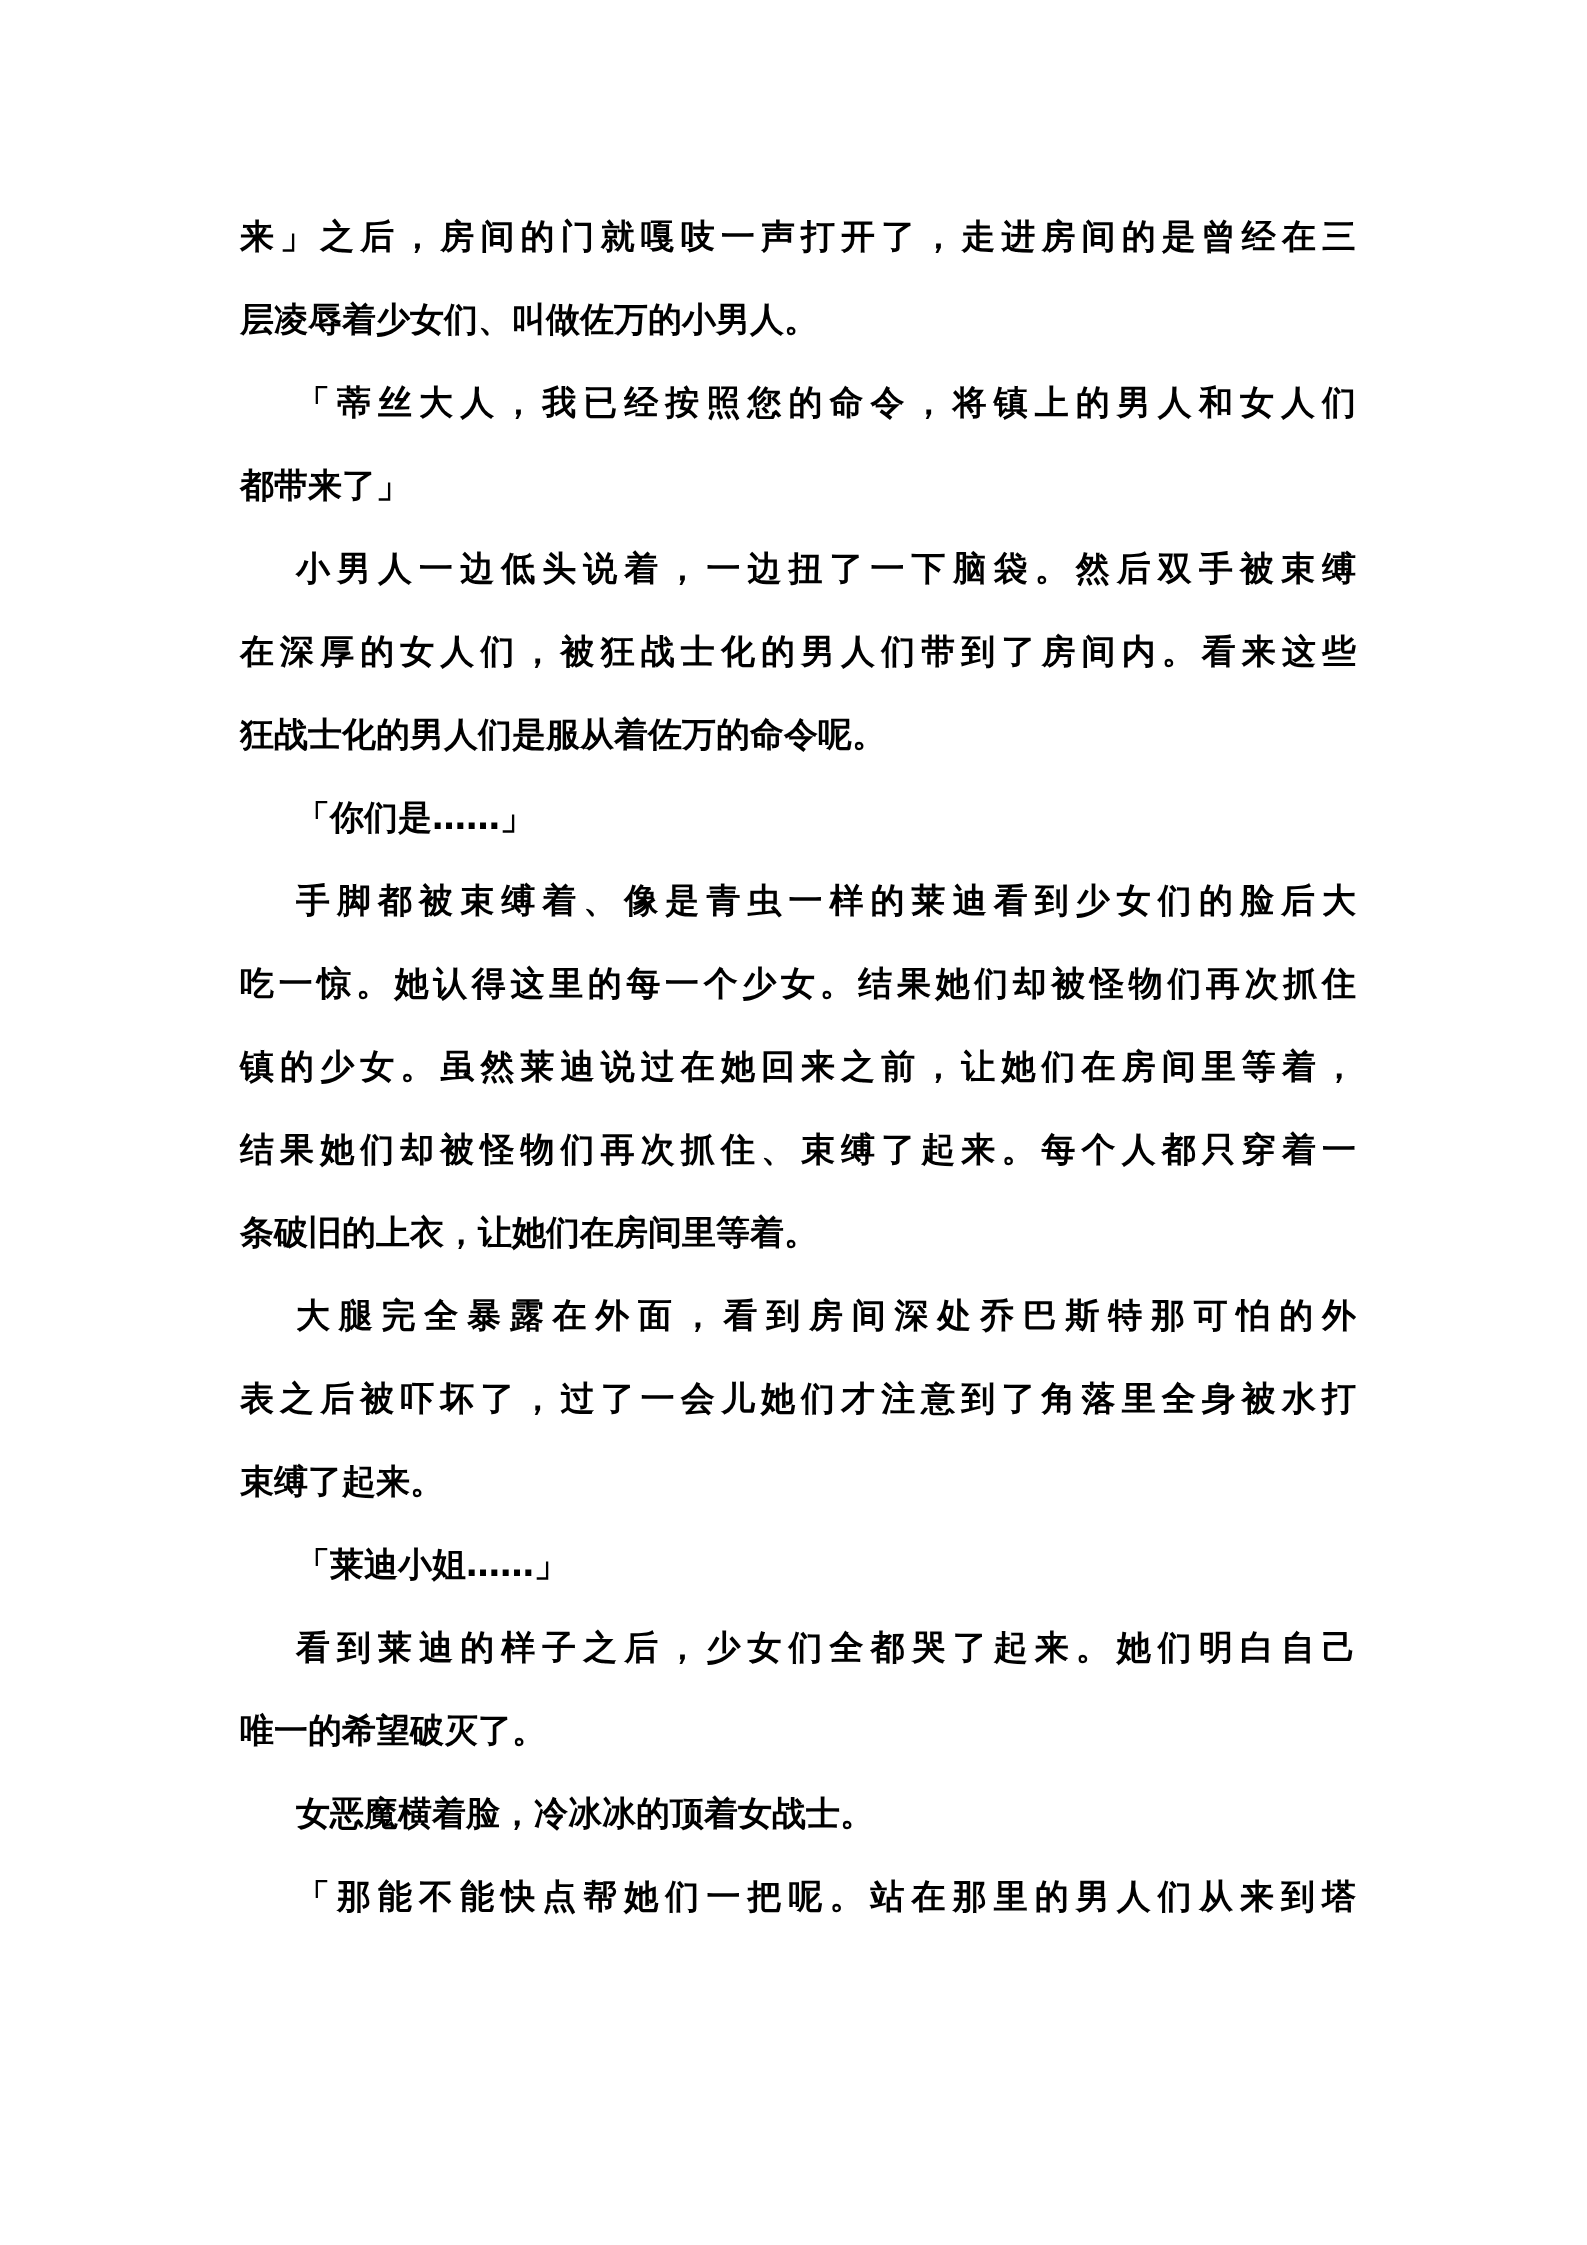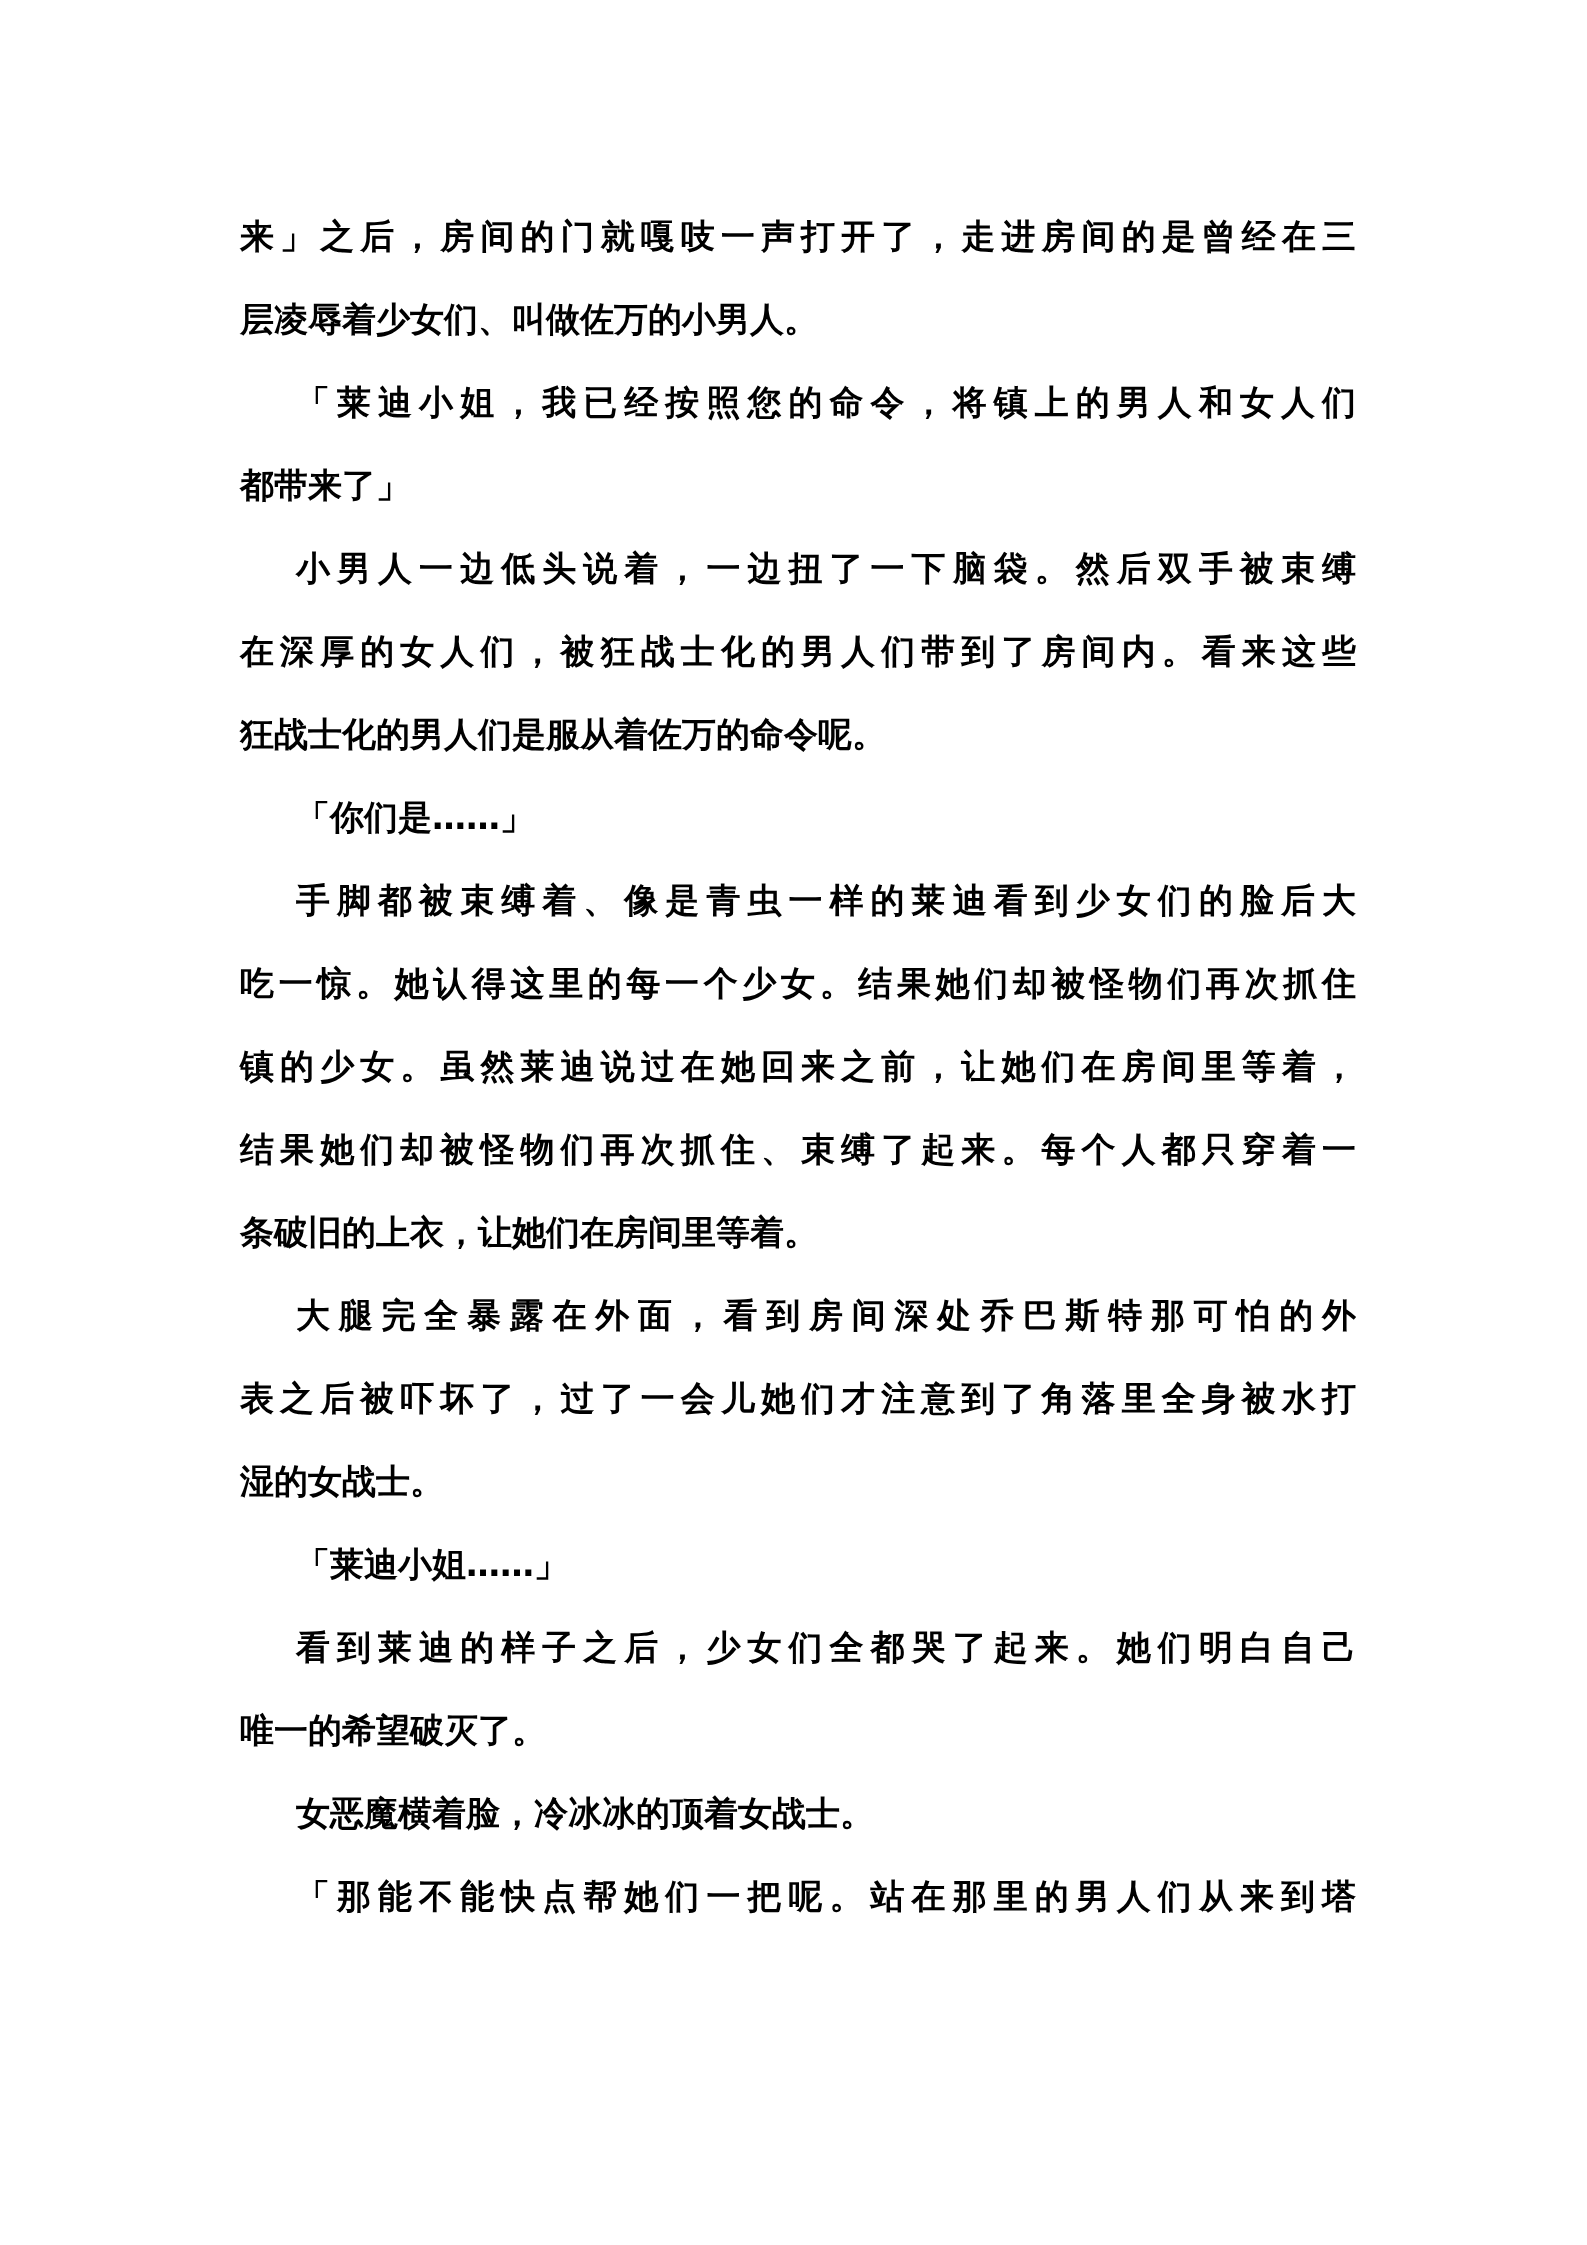--- a/index.html
+++ b/index.html
@@ -33,32 +33,32 @@
     }
     .line.short { text-align-last: left; }
     .line.indent { padding-left: 56px; }
   </style>
 </head>
 <body>
 
 <div class="page">
   <div class="line">来」之后，房间的门就嘎吱一声打开了，走进房间的是曾经在三</div>
   <div class="line short">层凌辱着少女们、叫做佐万的小男人。</div>
-  <div class="line indent">「莱迪小姐，我已经按照您的命令，将镇上的男人和女人们</div>
+  <div class="line indent">「蒂丝大人，我已经按照您的命令，将镇上的男人和女人们</div>
   <div class="line short">都带来了」</div>
   <div class="line indent">小男人一边低头说着，一边扭了一下脑袋。然后双手被束缚</div>
   <div class="line">在深厚的女人们，被狂战士化的男人们带到了房间内。看来这些</div>
   <div class="line short">狂战士化的男人们是服从着佐万的命令呢。</div>
   <div class="line indent short">「你们是……」</div>
   <div class="line indent">手脚都被束缚着、像是青虫一样的莱迪看到少女们的脸后大</div>
   <div class="line">吃一惊。她认得这里的每一个少女。结果她们却被怪物们再次抓住</div>
   <div class="line">镇的少女。虽然莱迪说过在她回来之前，让她们在房间里等着，</div>
   <div class="line">结果她们却被怪物们再次抓住、束缚了起来。每个人都只穿着一</div>
   <div class="line short">条破旧的上衣，让她们在房间里等着。</div>
   <div class="line indent">大腿完全暴露在外面，看到房间深处乔巴斯特那可怕的外</div>
   <div class="line">表之后被吓坏了，过了一会儿她们才注意到了角落里全身被水打</div>
-  <div class="line short">湿的女战士。</div>
+  <div class="line short">束缚了起来。</div>
   <div class="line indent short">「莱迪小姐……」</div>
   <div class="line indent">看到莱迪的样子之后，少女们全都哭了起来。她们明白自己</div>
   <div class="line short">唯一的希望破灭了。</div>
   <div class="line indent short">女恶魔横着脸，冷冰冰的顶着女战士。</div>
   <div class="line indent">「那能不能快点帮她们一把呢。站在那里的男人们从来到塔</div>
 </div>
 
 </body></html>

